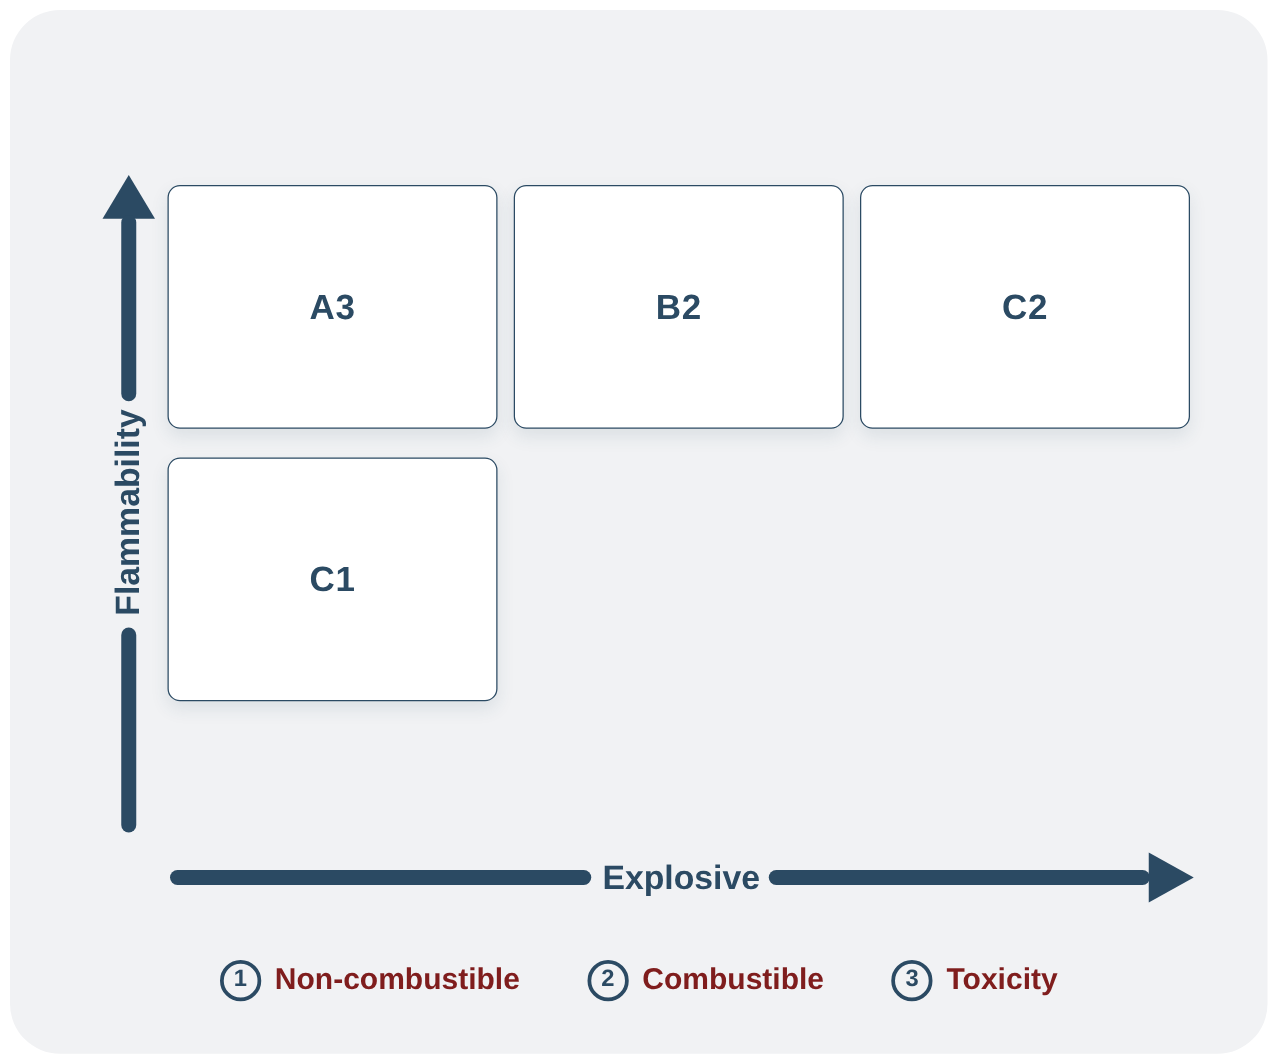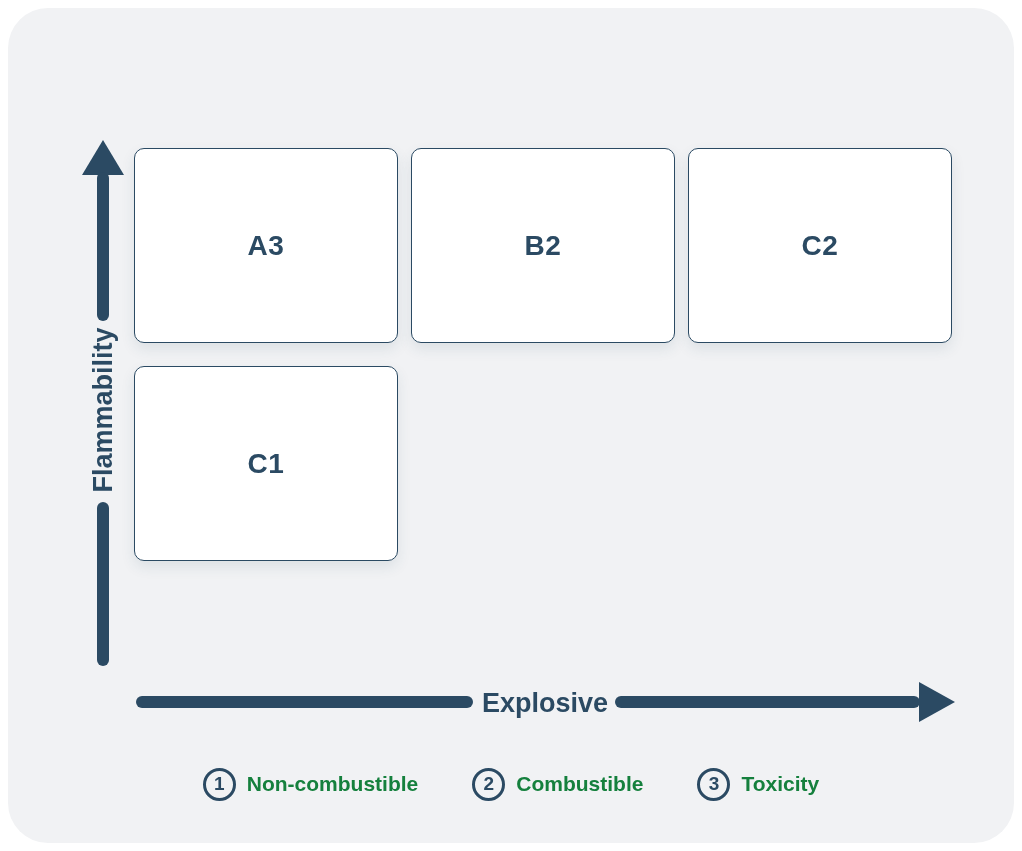--- a/index.html
+++ b/index.html
@@ -132,22 +132,22 @@
     display: flex;
     align-items: center;
     justify-content: center;
     color: #2b4a63;
     font-size: 19px;
     font-weight: 700;
     flex: 0 0 auto;
   }
   .legend-label {
     margin-left: 11px;
-    color: #15803d;
-    font-size: 21px;
+    color: #7f1d1d;
+    font-size: 24px;
     font-weight: 700;
     white-space: nowrap;
   }
 </style>
 </head>
 <body>
 
 <div class="page">
   <div class="panel">
 

